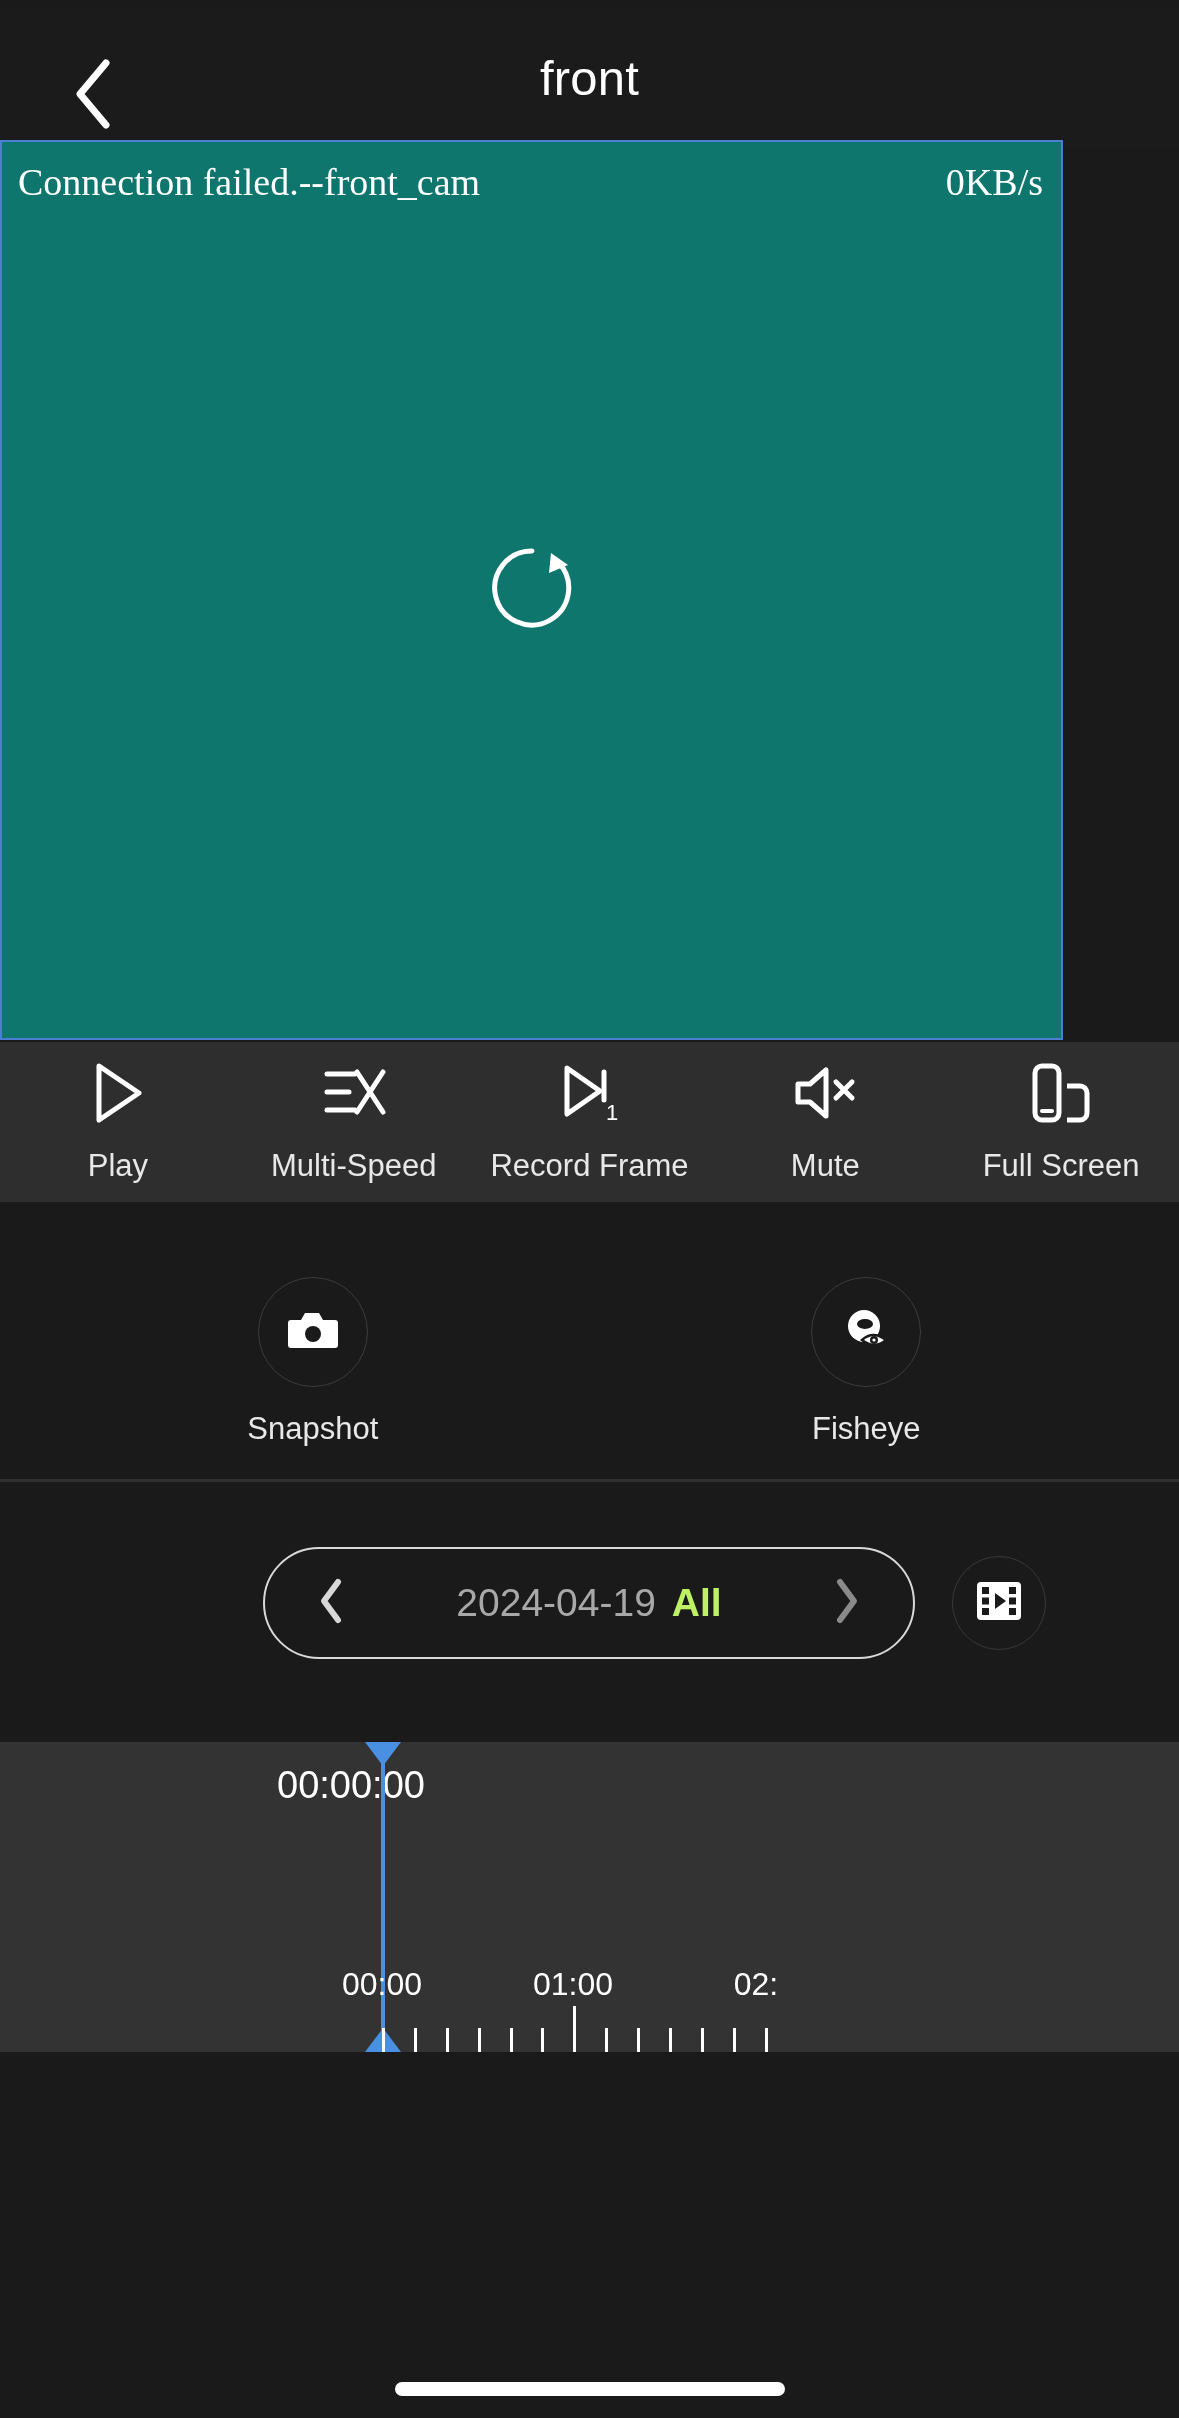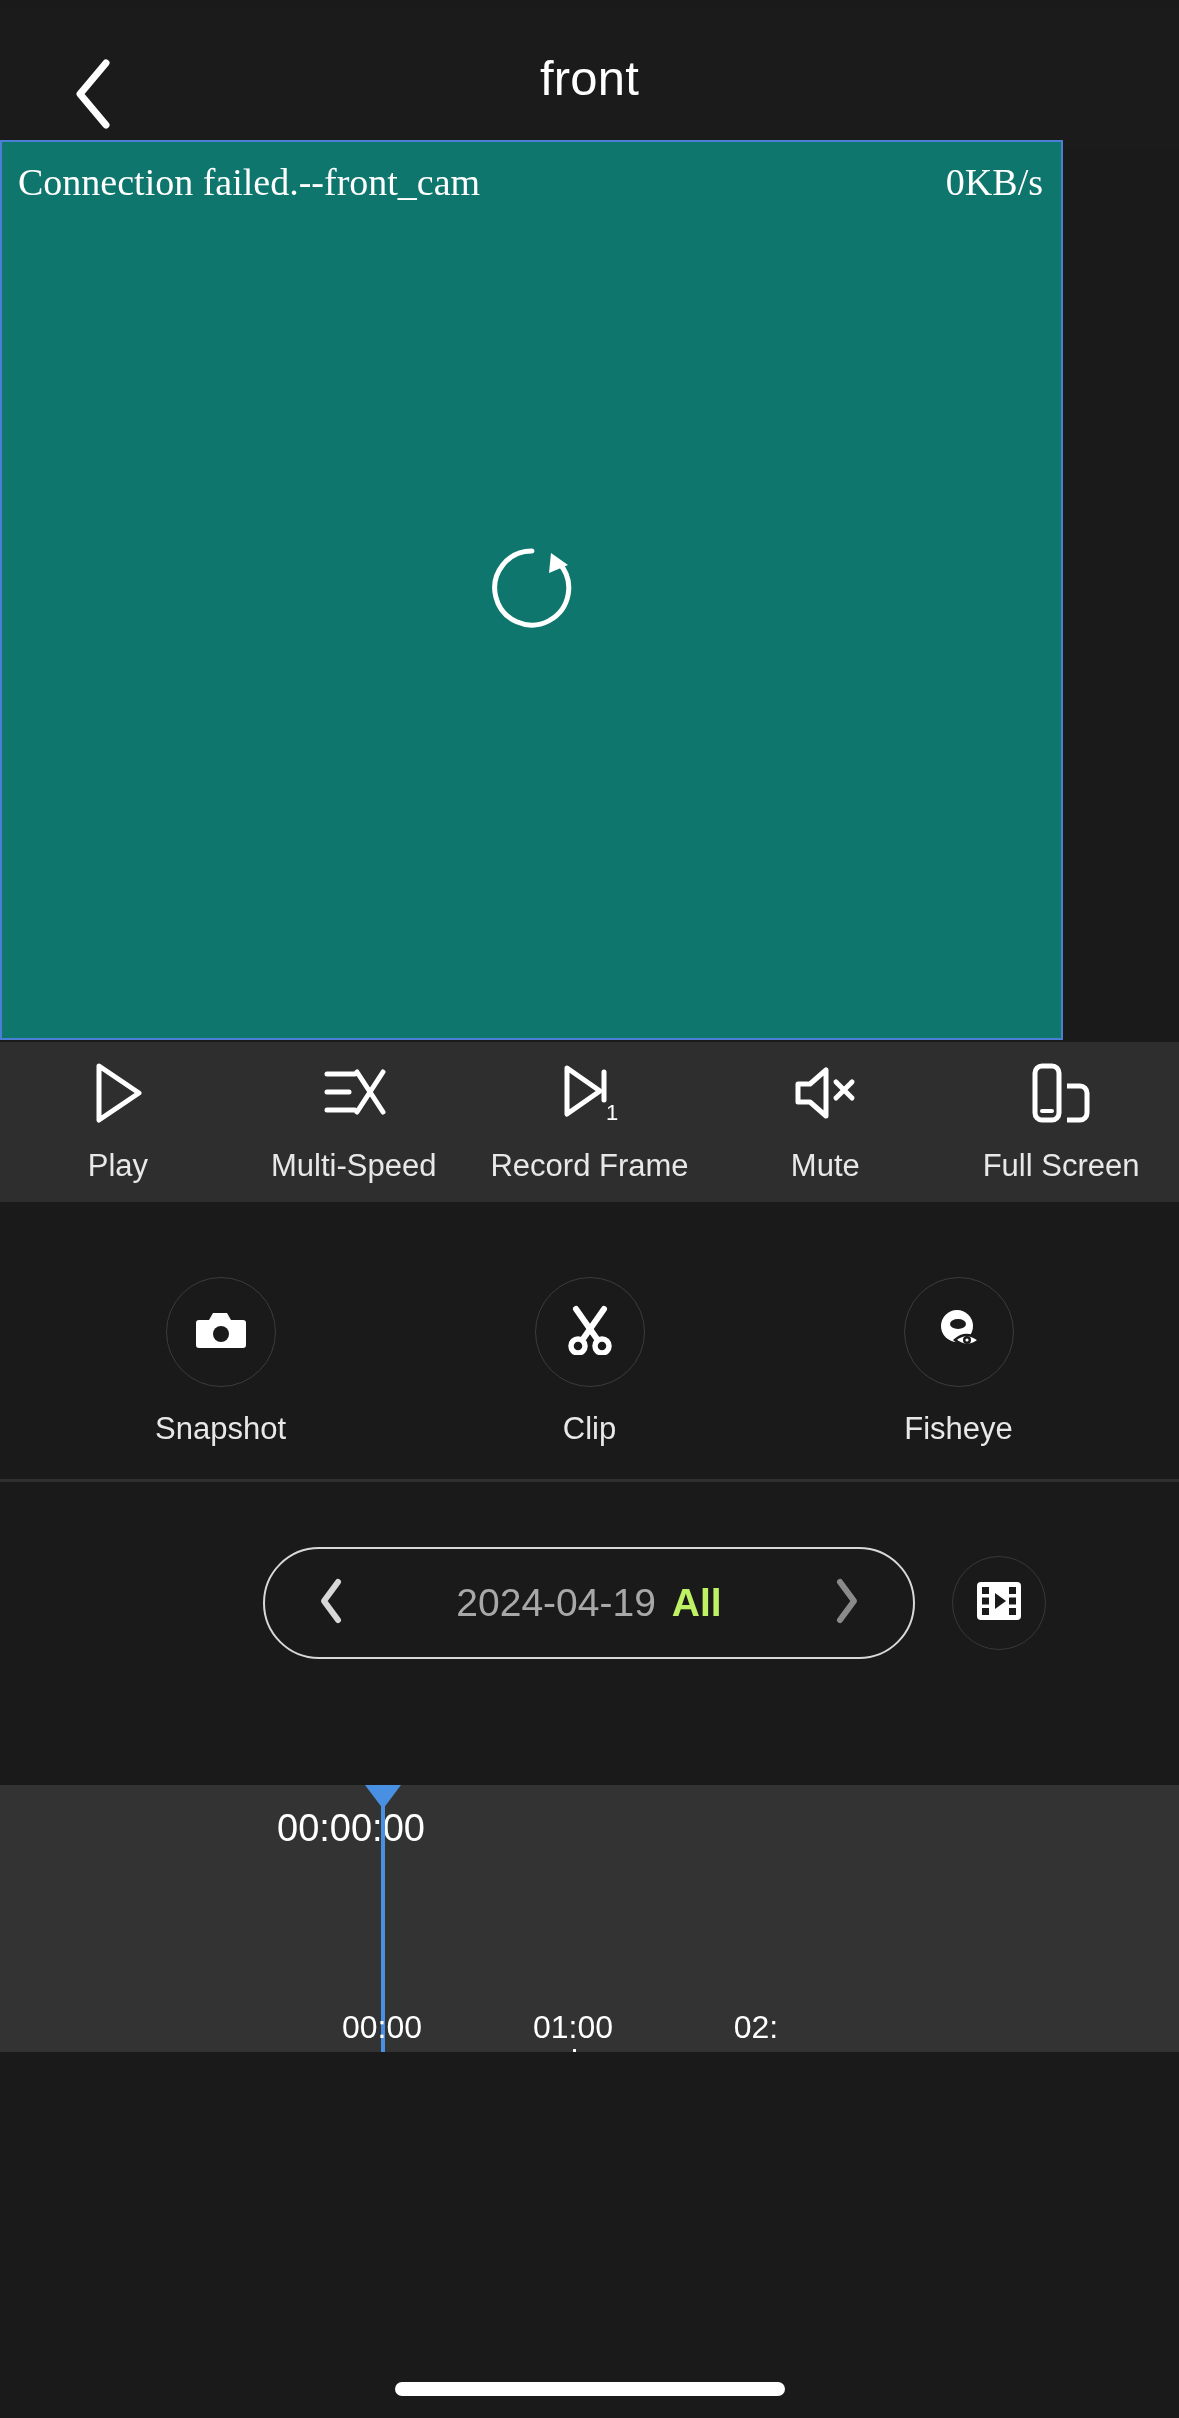--- a/index.html
+++ b/index.html
@@ -106,21 +106,21 @@
   .pill-all{ color:#bef264; font-size:39px; font-weight:600; }
   .film-btn{
     position:absolute; left:952px; top:74px; width:94px; height:94px;
     border-radius:47px; border:1.5px solid #383838;
     display:flex; align-items:center; justify-content:center;
   }
 
   
   .timeline{
     position:absolute; left:0; top:1742px; width:1179px; height:310px;
-    background:#333333; overflow:hidden;margin-top:43px;
+    background:#333333; overflow:hidden;
   }
   .tl-timelabel{
     position:absolute; left:277px; top:22px;
     color:#ffffff; font-size:38px; white-space:nowrap;
   }
   .playhead{
     position:absolute; left:381px; top:0px; width:4px; height:310px;
     background:#4a90e2;
   }
   .playhead-top{
@@ -253,33 +253,20 @@
           <path d="M4 12 h10 l4 -7 h14 l4 7 h12 a3 3 0 0 1 3 3 v22 a3 3 0 0 1 -3 3 h-44 a3 3 0 0 1 -3 -3 v-22 a3 3 0 0 1 3 -3 z" fill="#ffffff"></path>
           <circle cx="26" cy="26" r="8" fill="#1a1a1a"></circle>
           <circle cx="26" cy="26" r="4.5" fill="#ffffff" opacity="0"></circle>
         </svg>
       </span>
     </div>
     <div class="circ-label">Snapshot</div>
   </div>
 
 
-  <div class="circ-item">
-    <div class="circ-btn">
-      <span>
-        <svg width="48" height="50" viewBox="0 0 48 50">
-          <line x1="10" y1="4" x2="31" y2="34" stroke="#ffffff" stroke-width="6" stroke-linecap="round"></line>
-          <line x1="38" y1="4" x2="17" y2="34" stroke="#ffffff" stroke-width="6" stroke-linecap="round"></line>
-          <circle cx="12" cy="41" r="7" fill="none" stroke="#ffffff" stroke-width="5.5"></circle>
-          <circle cx="36" cy="41" r="7" fill="none" stroke="#ffffff" stroke-width="5.5"></circle>
-        </svg>
-      </span>
-    </div>
-    <div class="circ-label">Clip</div>
-  </div>
 
   <div class="circ-item">
     <div class="circ-btn">
       <span>
         <svg width="50" height="48" viewBox="0 0 50 48">
           <circle cx="23" cy="20" r="16" fill="#ffffff"></circle>
           <ellipse cx="24" cy="18" rx="8" ry="5" fill="#1a1a1a"></ellipse>
           <path d="M21 34 q11 -10 24 0 q-11 10 -24 0 z" fill="#ffffff" stroke="#1a1a1a" stroke-width="2.5"></path>
           <circle cx="33" cy="34" r="4" fill="#1a1a1a"></circle>
           <circle cx="33" cy="34" r="1.6" fill="#ffffff"></circle>

